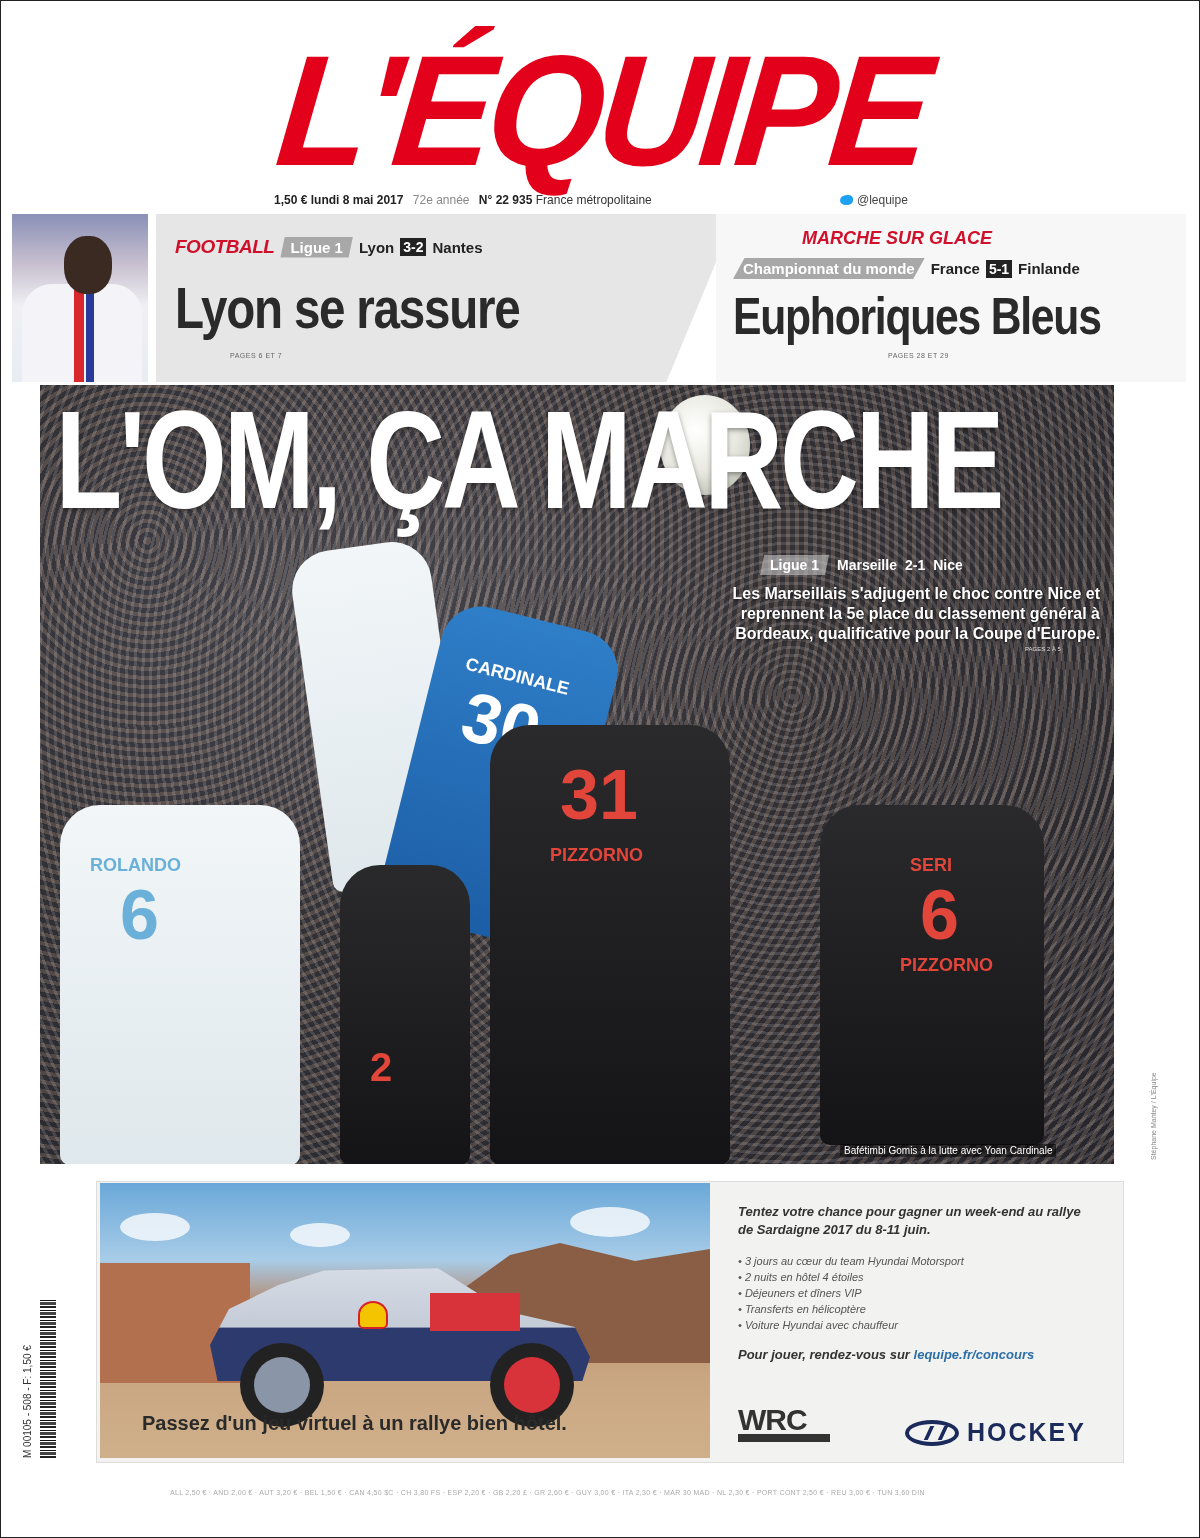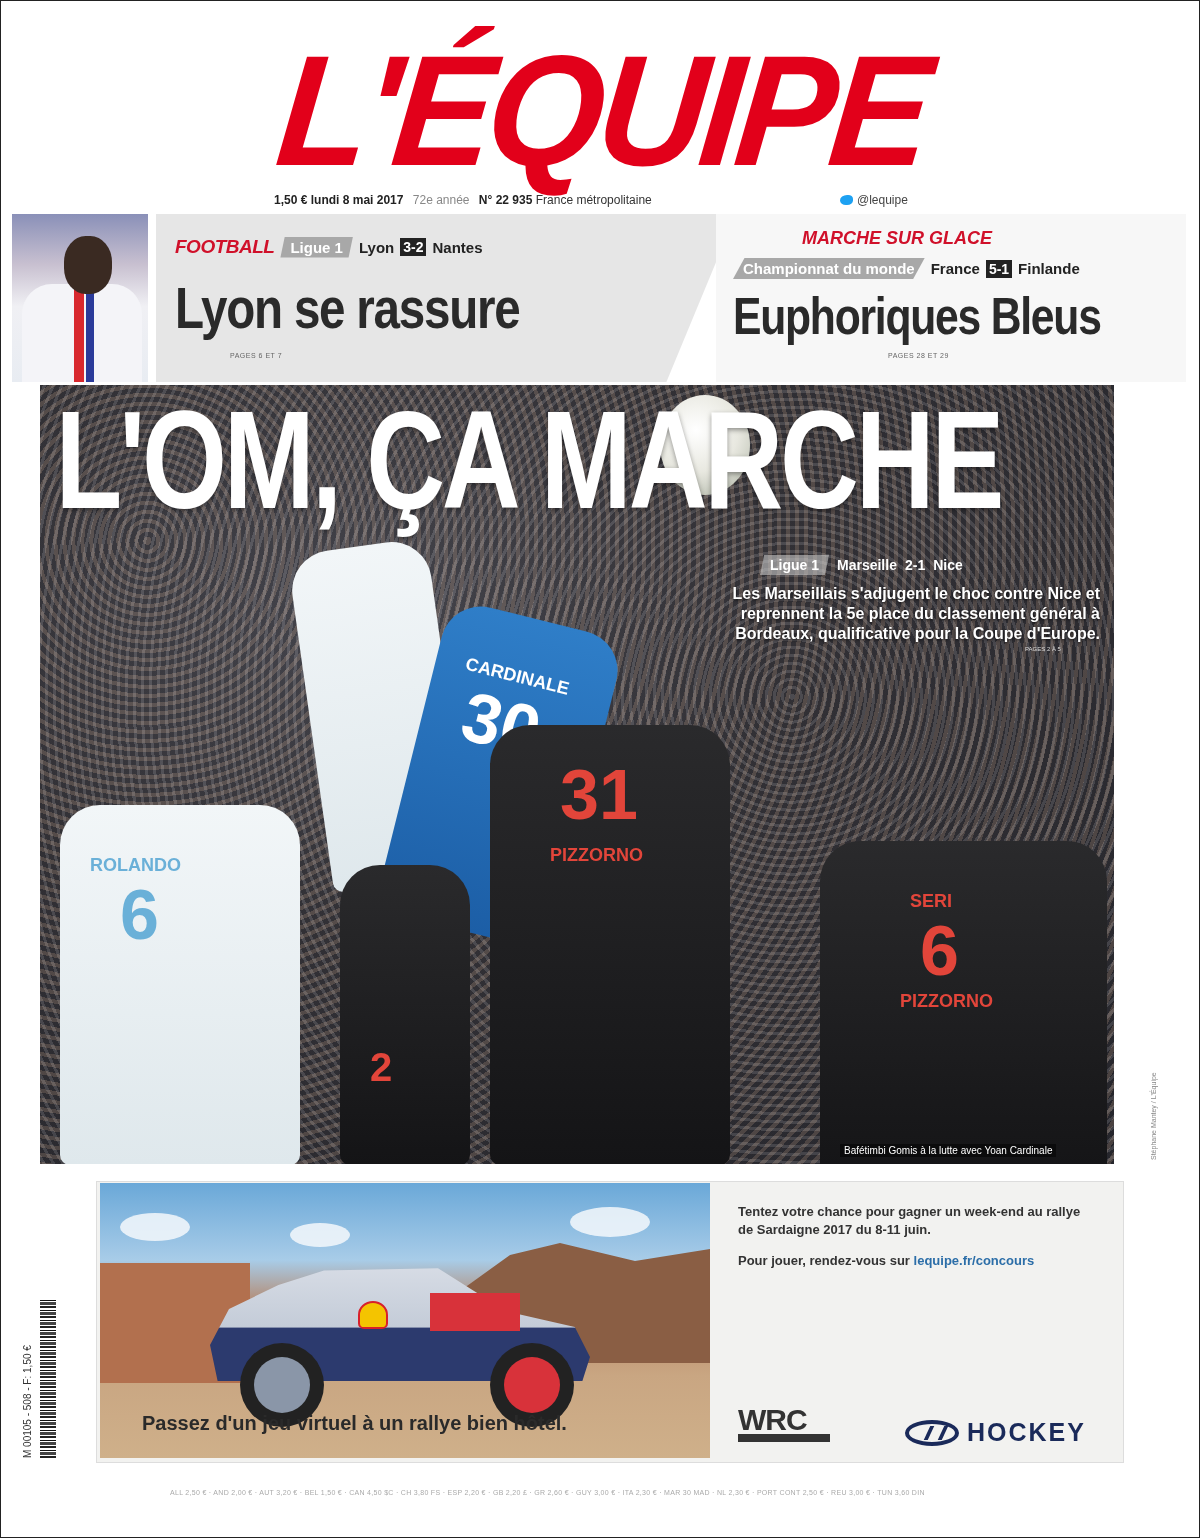--- a/index.html
+++ b/index.html
@@ -76,21 +76,21 @@
   .rock { position:absolute; background:#8a5e44; }
   .car-body { position:absolute; left:110px; top:78px; width:380px; height:120px;
      background:linear-gradient(180deg,#d8dde6 0%,#c4ccd8 55%,#2c3a6e 56%,#2c3a6e 100%);
      clip-path:polygon(5% 40%,18% 20%,30% 8%,60% 6%,78% 42%,96% 55%,100% 80%,98% 100%,2% 100%,0 70%); }
   .car-red { position:absolute; left:330px; top:110px; width:90px; height:38px; background:#d8323a; }
   .wheel { position:absolute; width:84px; height:84px; border-radius:50%; background:#222; }
   .wheel-in { position:absolute; left:14px; top:14px; width:56px; height:56px; border-radius:50%; }
   .shell { position:absolute; left:258px; top:118px; width:26px; height:24px; border-radius:50% 50% 20% 20%; background:#f4c400; border:2px solid #d8202a; }
   .ad-tagline { position:absolute; left:142px; top:1412px; font-size:20px; font-weight:bold; color:#2a2a2a; white-space:nowrap; }
 
-  .ad-text { position:absolute; left:738px; top:1203px; width:360px; color:#333; }
+  .ad-text { position:absolute; left:738px; top:1203px; width:360px; color:#333;font-style:italic; }
   .ad-head { font-weight:bold; font-size:13px; line-height:18px; }
   .ad-list { margin:14px 0 0 0; padding:0; list-style:none; font-size:11px; line-height:16px; color:#555; }
   .ad-list li::before { content:"• "; }
   .ad-cta { margin-top:14px; font-weight:bold; font-size:13px; }
   .ad-cta a { color:#2c6ea8; text-decoration:none; }
   .wrc { position:absolute; left:738px; top:1406px; font-weight:bold; font-size:30px; color:#333; letter-spacing:-1px; line-height:28px; }
   .wrc-bar { position:absolute; left:738px; top:1434px; width:92px; height:8px; background:#333; }
   .hyundai { position:absolute; left:905px; top:1418px; display:flex; align-items:center; gap:8px; color:#1a2a5a; font-weight:bold; font-size:25px; letter-spacing:2px; }
   .hy-logo { width:54px; height:26px; border:4px solid #1a2a5a; border-radius:50%; position:relative; box-sizing:border-box; }
   .hy-logo::after { content:""; position:absolute; left:18px; top:2px; width:10px; height:14px; border-left:4px solid #1a2a5a; border-right:4px solid #1a2a5a; transform:skewX(-25deg); }
@@ -159,21 +159,21 @@
     <span class="jersey-num" style="left:40px;top:70px;color:#fff;">30</span>
   </div>
   <div class="player p-black" style="left:450px;top:340px;width:240px;height:440px;">
     <span class="jersey-num" style="left:70px;top:30px;color:#e2453a;">31</span>
     <span class="jersey-name" style="left:60px;top:120px;color:#e2453a;">PIZZORNO</span>
   </div>
   <div class="player p-white" style="left:20px;top:420px;width:240px;height:360px;">
     <span class="jersey-name" style="left:30px;top:50px;color:#6ab0d8;">ROLANDO</span>
     <span class="jersey-num" style="left:60px;top:70px;color:#6ab0d8;">6</span>
   </div>
-  <div class="player p-black" style="left:780px;top:456px;width:287px;height:340px;">
+  <div class="player p-black" style="left:780px;top:420px;width:224px;height:340px;">
     <span class="jersey-name" style="left:90px;top:50px;color:#e2453a;">SERI</span>
     <span class="jersey-num" style="left:100px;top:70px;color:#e2453a;">6</span>
     <span class="jersey-name" style="left:80px;top:150px;color:#e2453a;">PIZZORNO</span>
   </div>
   <div class="player p-black" style="left:300px;top:480px;width:130px;height:300px;">
     <span class="jersey-num" style="left:30px;top:180px;color:#e2453a;font-size:40px;">2</span>
   </div>
 
   <div class="ball"></div>
   <div class="big-title">L'OM, ÇA MARCHE</div>
@@ -204,20 +204,27 @@
       <div class="wheel-in" style="background:#8a96a8;"></div>
     </div>
   <div class="wheel" style="left:390px;top:160px;">
       <div class="wheel-in" style="background:#d8323a;"></div>
     </div>
 </div>
 <div class="ad-tagline">Passez d'un jeu virtuel à un rallye bien hôtel.</div>
 
 <div class="ad-text">
   <div class="ad-head">Tentez votre chance pour gagner un week-end au rallye de Sardaigne 2017 du 8-11 juin.</div>
+  <ul class="ad-list">
+    <li>3 jours au cœur du team Hyundai Motorsport</li>
+    <li>2 nuits en hôtel 4 étoiles</li>
+    <li>Déjeuners et dîners VIP</li>
+    <li>Transferts en hélicoptère</li>
+    <li>Voiture Hyundai avec chauffeur</li>
+  </ul>
   <div class="ad-cta">
     <span>Pour jouer, rendez-vous sur </span><a>lequipe.fr/concours</a>
   </div>
 </div>
 <div class="wrc">WRC</div>
 <div class="wrc-bar"></div>
 <div class="hyundai">
   <span class="hy-logo"></span>
   <span>HOCKEY</span>
 </div>

